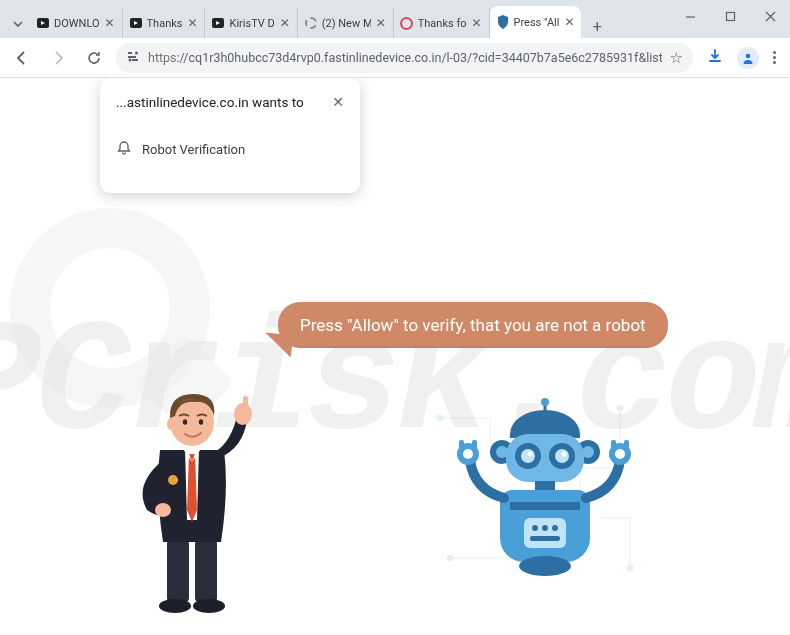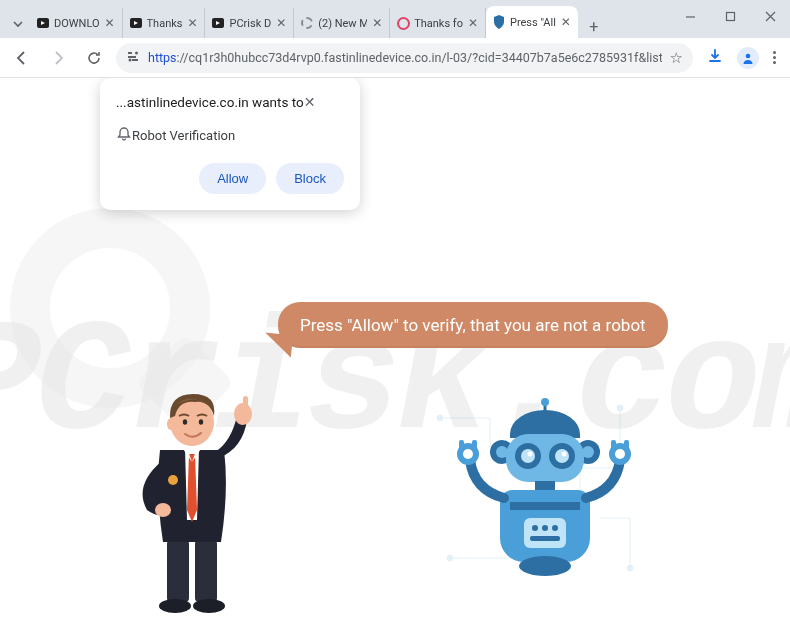--- a/index.html
+++ b/index.html
@@ -168,21 +168,21 @@
       gap: 8px;
       font-size: 12.5px;
       color: #3c4043;
       overflow: hidden;
     }
     .url-text {
       flex: 1;
       white-space: nowrap;
       overflow: hidden;
     }
-    .url-scheme { color: #1d4ed8; }
+    .url-scheme { color: #737373; }
     .url-rest { color: #5f6368; }
     .star { color: #5f6368; font-size: 15px; }
     .toolbar-right {
       display: flex;
       align-items: center;
       gap: 14px;
       padding: 0 6px;
     }
     .dl-icon { color: #1a73e8; }
     .avatar {
@@ -243,33 +243,35 @@
       top: 0;
       width: 260px;
       background: #fff;
       border-radius: 10px;
       box-shadow: 0 3px 14px rgba(0,0,0,0.18);
       padding: 16px;
       z-index: 10;
     }
     .notif-header {
       display: flex;
+      justify-content: space-between;
       align-items: flex-start;
       font-size: 13.5px;
       color: #202124;
-      margin-bottom: 16px;
+      margin-bottom: 30px;
     }
     .notif-close {
       font-size: 14px;
       color: #5f6368;
       cursor: pointer;
     }
     .notif-row {
       display: flex;
       align-items: center;
+      gap: 10px;
       font-size: 13px;
       color: #3c4043;
       margin-bottom: 18px;
     }
     .bell-icon {
       width: 16px;
       height: 16px;
     }
     .notif-buttons {
       display: flex;
@@ -350,21 +352,21 @@
       <span class="tab-favicon">
           <span class="yt-icon"></span>
         </span>
       <span class="tab-title">Thanks</span>
       <span class="tab-close">✕</span>
     </div>
     <div class="tab">
       <span class="tab-favicon">
           <span class="yt-icon"></span>
         </span>
-      <span class="tab-title">PCrisk D</span>
+      <span class="tab-title">KirisTV D</span>
       <span class="tab-close">✕</span>
     </div>
     <div class="tab">
       <span class="tab-favicon">
           <span class="spin-icon"></span>
         </span>
       <span class="tab-title">(2) New M</span>
       <span class="tab-close">✕</span>
     </div>
     <div class="tab">
@@ -469,24 +471,20 @@
       <span>...astinlinedevice.co.in wants to</span>
       <span class="notif-close">✕</span>
     </div>
     <div class="notif-row">
       <span>
         <svg class="bell-icon" viewBox="0 0 16 16">
             <path d="M8 2a4 4 0 0 0-4 4v3l-1.5 2h11L12 9V6a4 4 0 0 0-4-4zM6.5 12.5a1.5 1.5 0 0 0 3 0" stroke="#5f6368" stroke-width="1.3" fill="none"></path>
           </svg>
       </span>
       <span>Robot Verification</span>
-    </div>
-    <div class="notif-buttons">
-      <button class="pill">Allow</button>
-      <button class="pill">Block</button>
     </div>
   </div>
 
   <div class="bubble">
     <span>Press "Allow" to verify, that you are not a robot</span>
   </div>
 
   <svg class="circuit" viewBox="0 0 240 220">
     <g stroke="#4a9fd8" stroke-width="1" fill="none">
       <path d="M20 40h50v30h40M200 30v60h-40v40M30 180h60v-40h50M210 190v-50h-30"></path>

